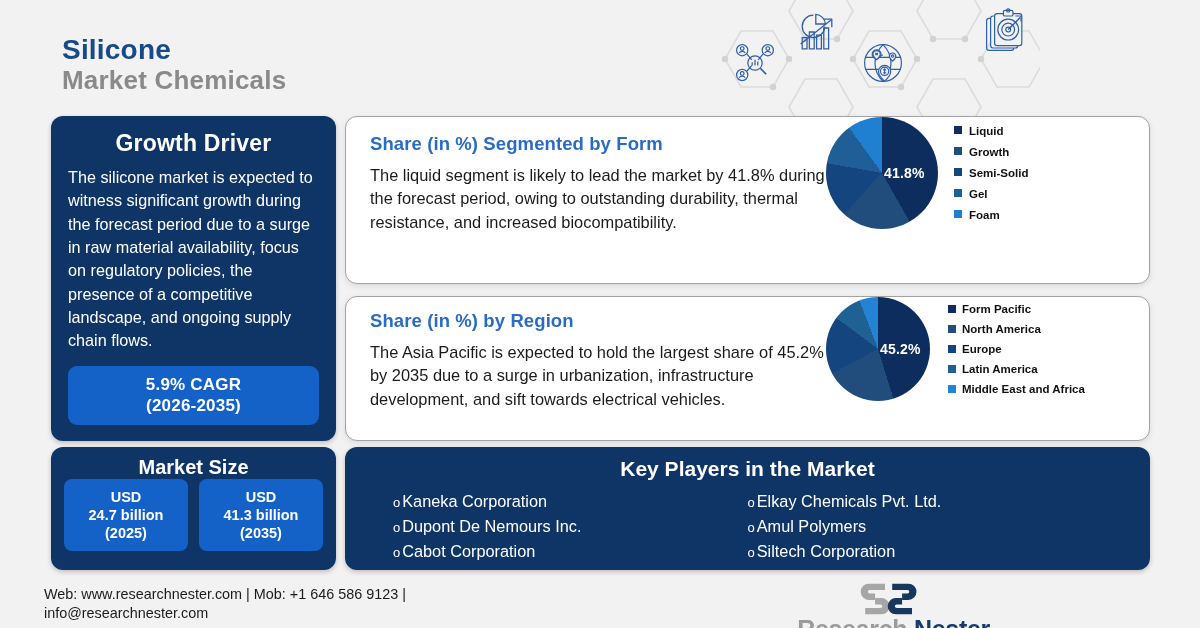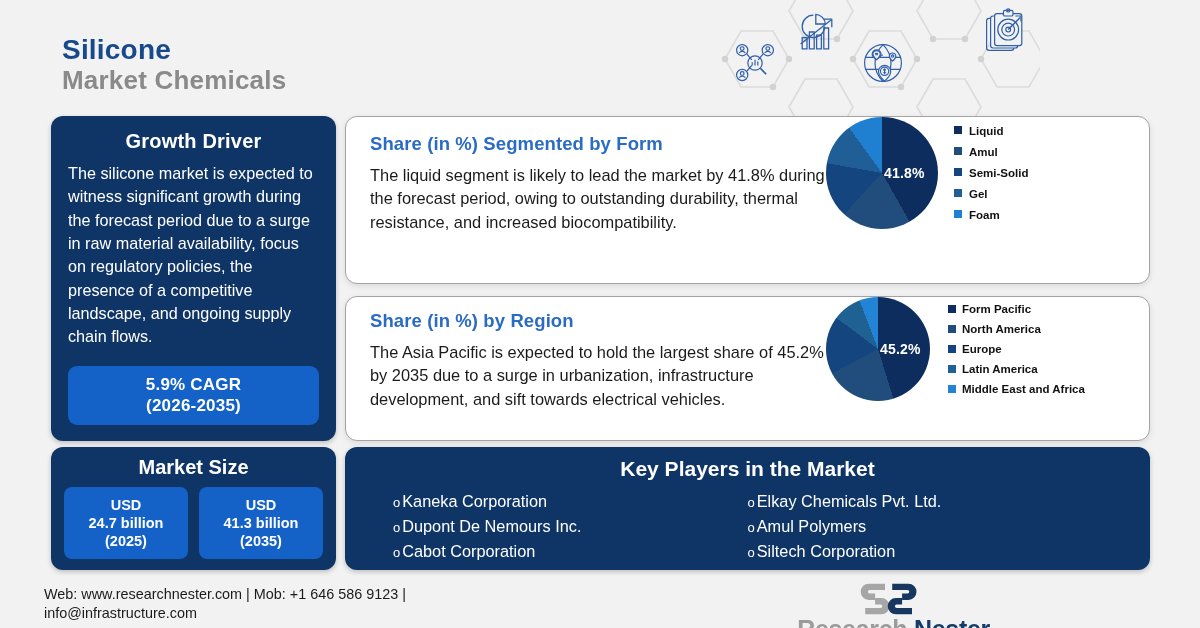--- a/index.html
+++ b/index.html
@@ -36,39 +36,39 @@
     box-shadow: 0 2px 6px rgba(0,0,0,.10);
   }
 
   
   .growth {
     position: absolute; left: 51px; top: 116px; width: 285px; height: 325px;
     padding: 14px 17px 16px 17px;
     display: flex; flex-direction: column;
   }
   .growth-title {
-    text-align: center; font-size: 20px; font-weight: bold;
+    text-align: center; font-size: 23px; font-weight: bold;
     margin-bottom: 9px; letter-spacing: .2px;
   }
   .growth-body {
     font-size: 16.2px; line-height: 1.44; flex: 1 1 auto;
   }
   .cagr-badge {
     background: #1462c8; border-radius: 9px; text-align: center;
     padding: 9px 6px; font-size: 17px; font-weight: bold; line-height: 1.2;
     letter-spacing: .2px;
   }
 
   
   .msize {
     position: absolute; left: 51px; top: 447px; width: 285px; height: 123px;
     padding: 9px 13px 12px 13px;
   }
   .msize-title {
-    text-align: center; font-size: 20px; font-weight: bold; margin-bottom: 8px;
+    text-align: center; font-size: 20px; font-weight: bold; margin-bottom: 0;
   }
   .msize-row { display: flex; gap: 11px; }
   .msize-box {
     flex: 1; background: #1462c8; border-radius: 8px;
     text-align: center; padding: 9px 4px; font-size: 14.5px;
     font-weight: bold; line-height: 1.25;
   }
 
   
   .share-panel {
@@ -260,21 +260,21 @@
       <div class="pie" id="pie-form" style="width: 112px; height: 112px; background: conic-gradient(rgb(13, 45, 94) 0deg, rgb(13, 45, 94) 150.48deg, rgb(32, 77, 124) 150.48deg, rgb(32, 77, 124) 222.48deg, rgb(21, 69, 126) 222.48deg, rgb(21, 69, 126) 280.08deg, rgb(31, 94, 150) 280.08deg, rgb(31, 94, 150) 324deg, rgb(31, 127, 208) 324deg, rgb(31, 127, 208) 360deg);">
         <div class="pie-label" id="pie-form-label" style="left: 58px; top: 48px;">41.8%</div>
       </div>
       <div class="legend" id="legend-form">
           <div class="legend-item">
             <span class="legend-swatch" style="background: rgb(13, 45, 94);"></span>
             <span class="legend-label">Liquid</span>
           </div>
           <div class="legend-item">
             <span class="legend-swatch" style="background: rgb(32, 77, 124);"></span>
-            <span class="legend-label">Amul</span>
+            <span class="legend-label">Growth</span>
           </div>
           <div class="legend-item">
             <span class="legend-swatch" style="background: rgb(21, 69, 126);"></span>
             <span class="legend-label">Semi-Solid</span>
           </div>
           <div class="legend-item">
             <span class="legend-swatch" style="background: rgb(31, 94, 150);"></span>
             <span class="legend-label">Gel</span>
           </div>
           <div class="legend-item">
@@ -348,21 +348,21 @@
           <div class="player-item">
             <span class="bullet-o">o</span>
             <span>Siltech Corporation</span>
           </div>
         </div>
     </div>
   </div>
 
   <div class="footer-text">
     <div>Web: www.researchnester.com | Mob: +1 646 586 9123 |</div>
-    <div>info@infrastructure.com</div>
+    <div>info@researchnester.com</div>
   </div>
 
   <div class="logo">
     <svg class="logo-mark" viewBox="0 0 70 40">
       <path d="M30 3 H12 A9 9 0 0 0 12 21 H19 V14 H13 A2 2 0 0 1 13 10 H30 Z" fill="#a6a6a6"></path>
       <path d="M8 37 H26 A9 9 0 0 0 26 19 H19 V26 H25 A2 2 0 0 1 25 30 H8 Z" fill="#a6a6a6"></path>
       <path d="M38 3 H56 A9 9 0 0 1 56 21 H49 V14 H55 A2 2 0 0 0 55 10 H38 Z" fill="#17375e"></path>
       <path d="M60 37 H42 A9 9 0 0 1 42 19 H49 V26 H43 A2 2 0 0 0 43 30 H60 Z" fill="#17375e"></path>
     </svg>
     <div class="logo-txt">

